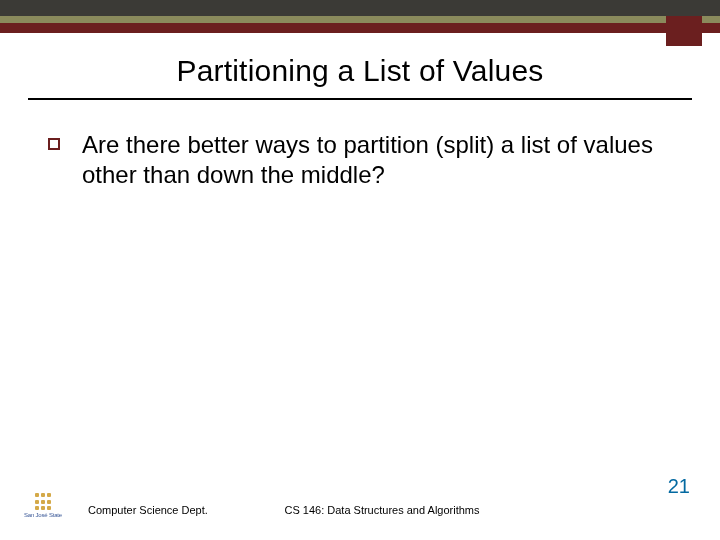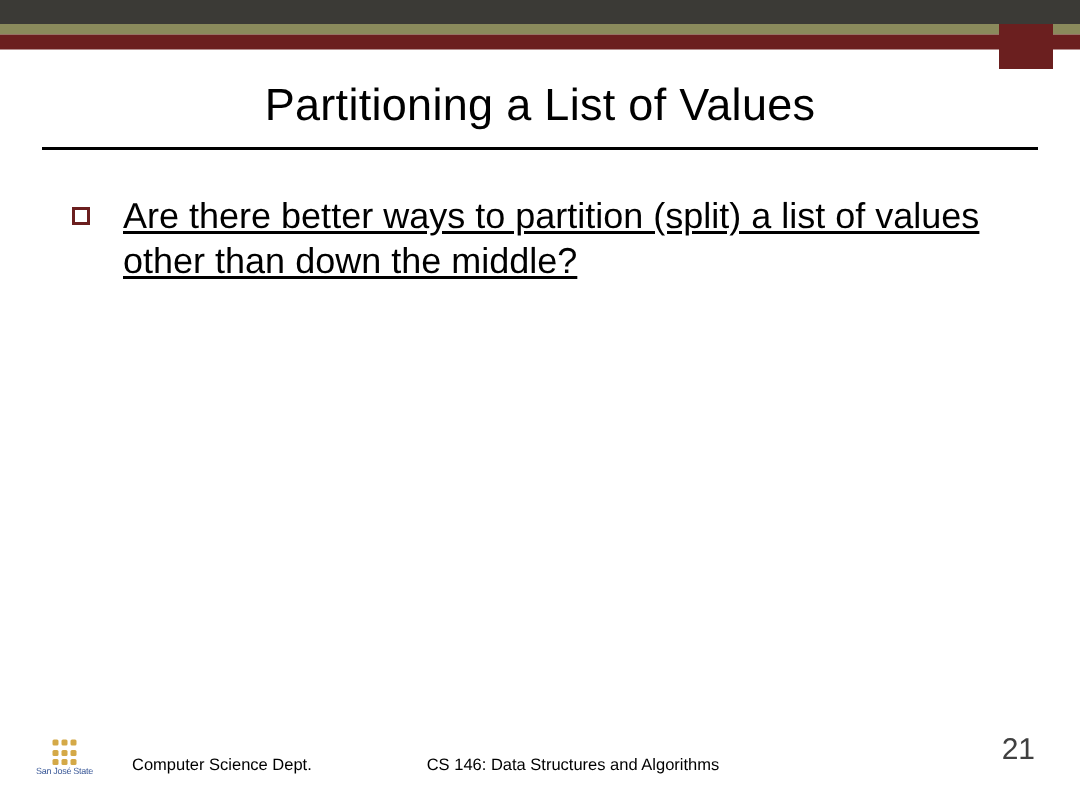--- a/index.html
+++ b/index.html
@@ -53,21 +53,20 @@
     left: 28px;
     right: 28px;
     height: 2px;
     background: #000;
   }
   .content {
     position: absolute;
     top: 130px;
     left: 48px;
     right: 40px;
-    text-decoration: underline;
   }
   .bullet-row {
     display: flex;
     align-items: flex-start;
     gap: 22px;
   }
   .bullet-marker {
     width: 12px;
     height: 12px;
     border: 2px solid #6b1f1f;
@@ -123,24 +122,24 @@
     left: 0;
     right: 0;
     text-align: center;
     font-size: 11px;
     color: #000;
     line-height: 1.25;
     margin-left: 44px;
   }
   .footer-right {
     position: absolute;
-    bottom: 28px;
+    bottom: 42px;
     right: 30px;
     font-size: 20px;
-    color: #404040;
+    color: #0369a1;
   }
 </style>
 </head>
 <body>
 
 <div class="slide">
 
   <div class="top-dark"></div>
   <div class="top-olive"></div>
   <div class="top-maroon"></div>

